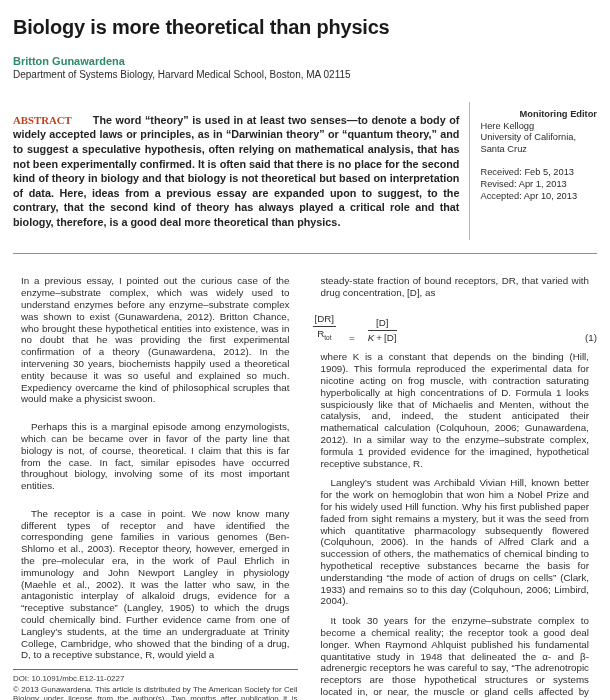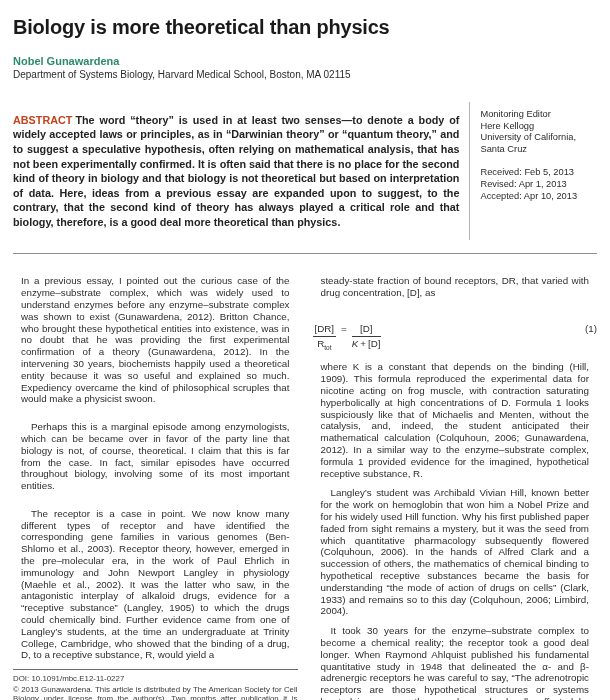--- a/index.html
+++ b/index.html
@@ -19,37 +19,37 @@
     font-size: 11px; font-weight: bold; color: #2d8a6e; margin: 0 0 2px 0;
   }
   .affiliation { font-size: 10px; margin: 0; color: #2b2b2b; }
 
   
   .abstract-row { display: flex; margin-top: 22px; }
   .abstract-text {
     width: 452px; font-size: 10.8px; font-weight: bold;
     line-height: 14.6px; text-align: justify; color: #242424;
   }
-  .abstract-label { color: #c1431f; margin-right: 3px; }
+  .abstract-label { color: #c1431f; margin-right: 21px; font-family: Liberation Serif, serif; }
   .abstract-divider { border-left: 1px solid #b3b3b3; margin: 0 10px 0 10px; }
   .editor-col { width: 118px; font-size: 9.3px; line-height: 11.6px; padding-top: 7px; }
-  .editor-label { font-weight: normal; }
+  .editor-label { font-weight: bold; text-align: right; }
   .received-block { margin-top: 12px; }
 
   .rule-full { border: 0; border-top: 1px solid #8f8f8f; margin: 13px 0 13px 0; }
 
   
   .columns { display: flex; gap: 15px; height: 448px; }
   .col { width: 288px; font-size: 9.8px; line-height: 11.8px; text-align: justify; color: #2e2e2e; }
   .col p { margin: 8px; }
   .col p.indent { text-indent: 10px; }
   .col-left { display: flex; flex-direction: column; }
 
   
-  .equation { display: flex; align-items: flex-start; margin: 24px 0 8px 0; }
+  .equation { display: flex; align-items: flex-end; margin: 14px 0 8px 0; gap: 8px; }
   .frac { display: inline-flex; flex-direction: column; text-align: center; vertical-align: middle; }
   .frac .num { border-bottom: 1px solid #3a3a3a; padding: 0 2px 1px 2px; }
   .frac .den { padding-top: 1px; }
   .eq-equals { margin: 0 5px; }
   .eq-number { margin-left: auto; }
   .var { font-style: italic; }
   sub.tot { font-size: 6.5px; }
 
   
   .footnotes {
@@ -60,21 +60,21 @@
   .footnotes p { margin: 0 0 1px 0; }
   .footnotes p.trademarks { margin-top: 2px; }
 </style>
 </head>
 <body>
 
 <div class="page">
 
   <h1 class="title">Biology is more theoretical than physics</h1>
 
-  <p class="author">Nobel Gunawardena</p>
+  <p class="author">Britton Gunawardena</p>
   <p class="affiliation">Department of Systems Biology, Harvard Medical School, Boston, MA 02115</p>
 
   <div class="abstract-row">
     <p class="abstract-text"><span class="abstract-label">ABSTRACT</span><span>The word “theory” is used in at least two senses—to denote a body of widely accepted laws or principles, as in “Darwinian theory” or “quantum theory,” and to suggest a speculative hypothesis, often relying on mathematical analysis, that has not been experimentally confirmed. It is often said that there is no place for the second kind of theory in biology and that biology is not theoretical but based on interpretation of data. Here, ideas from a previous essay are expanded upon to suggest, to the contrary, that the second kind of theory has always played a critical role and that biology, therefore, is a good deal more theoretical than physics.</span></p>
     <div class="abstract-divider"></div>
     <div class="editor-col">
       <div class="editor-label">Monitoring Editor</div>
       <div>Here Kellogg</div>
       <div>University of California,</div>
       <div>Santa Cruz</div>

